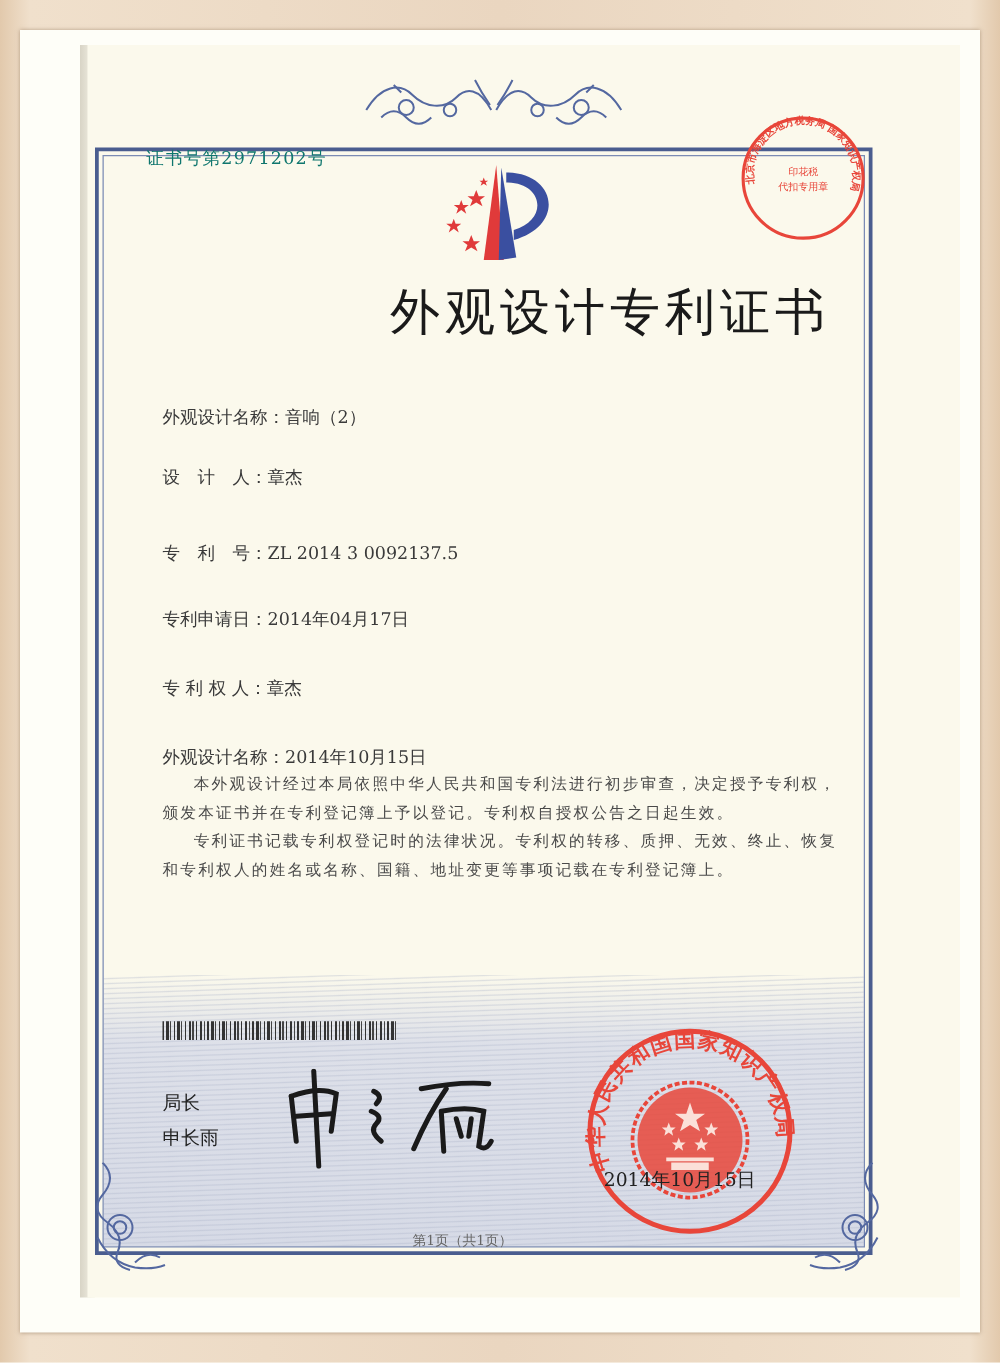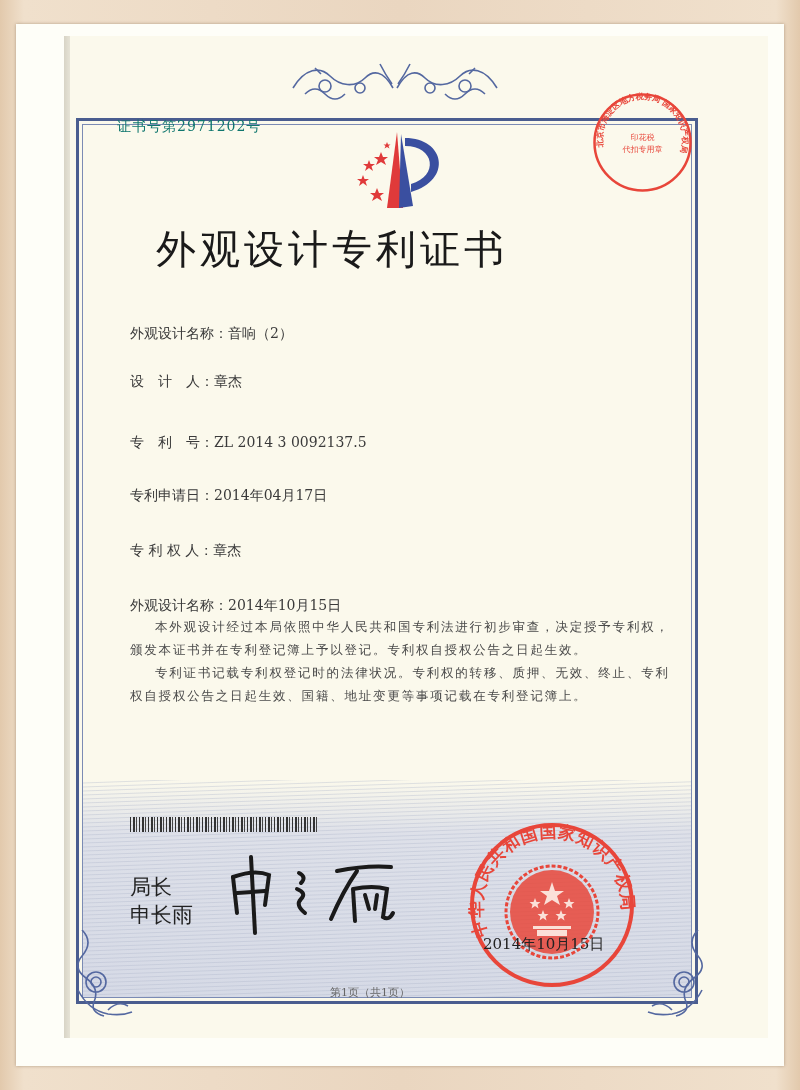--- a/index.html
+++ b/index.html
@@ -37,40 +37,40 @@
   .ornament-top {
     position:absolute; left:285px; top:58px; width:220px; height:44px;
   }
   .corner { position:absolute; width:80px; height:90px; }
   .cert-no {
     position:absolute; left:117px; top:118px; font-size:14px; color:#0f766e;
     letter-spacing:1px; font-family:"DejaVu Serif", serif;
   }
   .logo { position:absolute; left:335px; top:130px; width:120px; height:90px; }
   .title {
-    position:absolute; left:0; width:664px; top:222px; text-align:center;
+    position:absolute; left:0; width:664px; top:222px; text-align:right;
     font-size:40px; color:#1a1a1a; letter-spacing:4px;
     font-family:"DejaVu Sans", sans-serif; font-weight:normal;
   }
   .field {
     position:absolute; left:130px; font-size:14px; color:#3a3a3a;
     font-family:"DejaVu Serif", serif;
   }
   .field .lbl { letter-spacing:0px;text-align:center; }
   .body-text {
     position:absolute; left:130px; width:540px; font-size:12.5px; color:#4a4a4a;
     line-height:23px; font-family:"DejaVu Serif", serif; letter-spacing:1.8px;
   }
   .body-text p { margin:0; text-indent:2em; }
   .barcode {
     position:absolute; left:130px; top:817px; width:188px; height:15px;
     background:repeating-linear-gradient(90deg,#333 0 1px,transparent 1px 3px,#333 3px 5px,transparent 5px 6px,#444 6px 7px,transparent 7px 9px);
   }
   .director {
-    position:absolute; left:130px; font-size:21px; color:#222;
+    position:absolute; left:130px; font-size:15px; color:#222;
     font-family:"DejaVu Sans", sans-serif;
   }
   .signature { position:absolute; left:225px; top:855px; width:190px; height:80px; }
   .seal-top { position:absolute; left:590px; top:90px; width:105px; height:105px; }
   .seal-bottom { position:absolute; left:467px; top:820px; width:170px; height:170px; }
   .seal-date {
     position:absolute; left:483px; top:935px; font-size:15px; color:#222;
     font-family:"DejaVu Serif", serif;
   }
   .page-no {
@@ -154,21 +154,21 @@
 </div>
 <div class="field" style="top:542px">
   <span class="lbl">专 利 权 人：</span><span>章杰</span>
 </div>
 <div class="field" style="top:597px">
   <span class="lbl">外观设计名称：</span><span>2014年10月15日</span>
 </div>
 
 <div class="body-text" style="top:615px">
   <p>本外观设计经过本局依照中华人民共和国专利法进行初步审查，决定授予专利权，颁发本证书并在专利登记簿上予以登记。专利权自授权公告之日起生效。</p>
-  <p>专利证书记载专利权登记时的法律状况。专利权的转移、质押、无效、终止、专利权自授权公告之日起生效、国籍、地址变更等事项记载在专利登记簿上。</p>
+  <p>专利证书记载专利权登记时的法律状况。专利权的转移、质押、无效、终止、恢复和专利权人的姓名或名称、国籍、地址变更等事项记载在专利登记簿上。</p>
 </div>
 
 <div class="barcode"></div>
 
 <div class="director" style="top:873px">局长</div>
 <div class="director" style="top:901px">申长雨</div>
 
 <svg class="signature" viewBox="0 0 190 80">
   <g fill="none" stroke="#1a1a1a" stroke-width="4" stroke-linecap="round">
     <path d="M8 22 L 12 58"></path>

